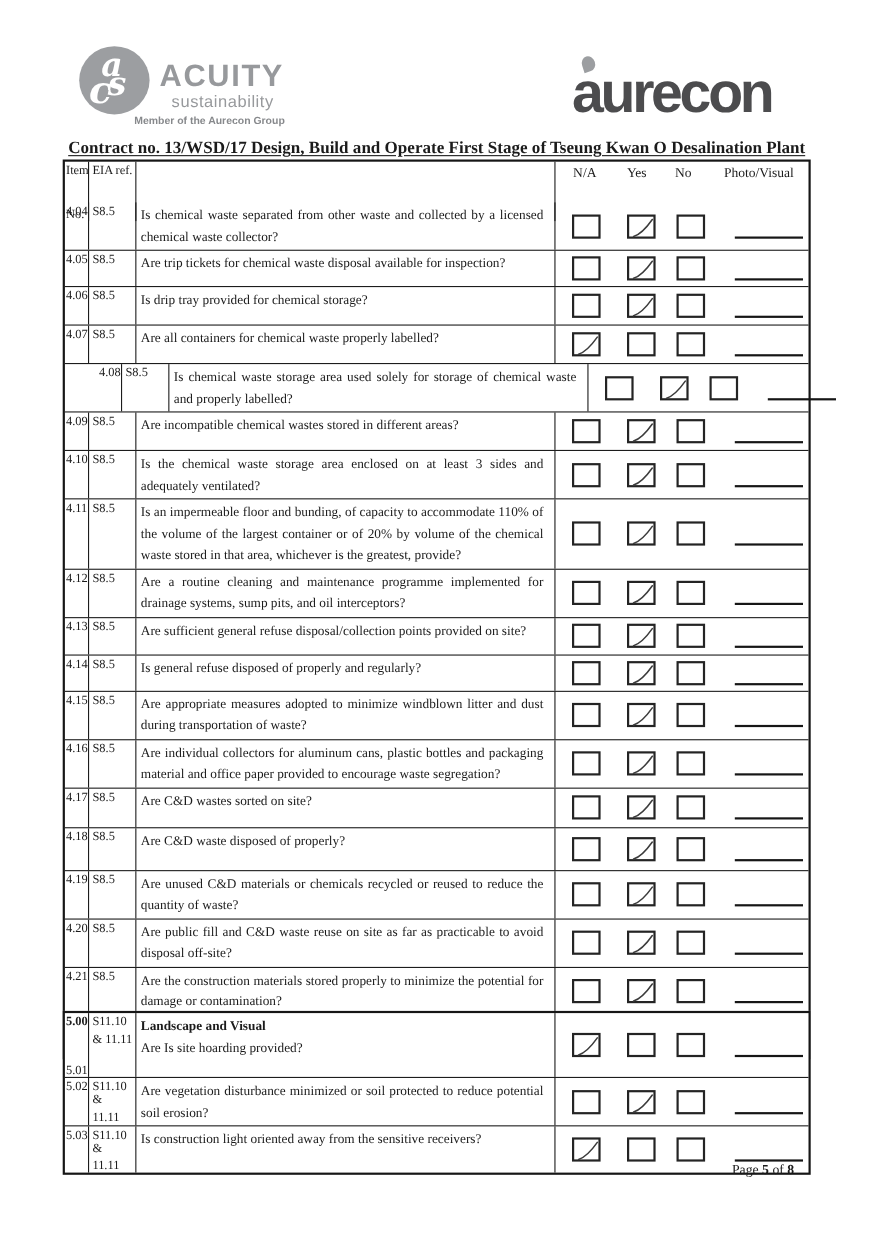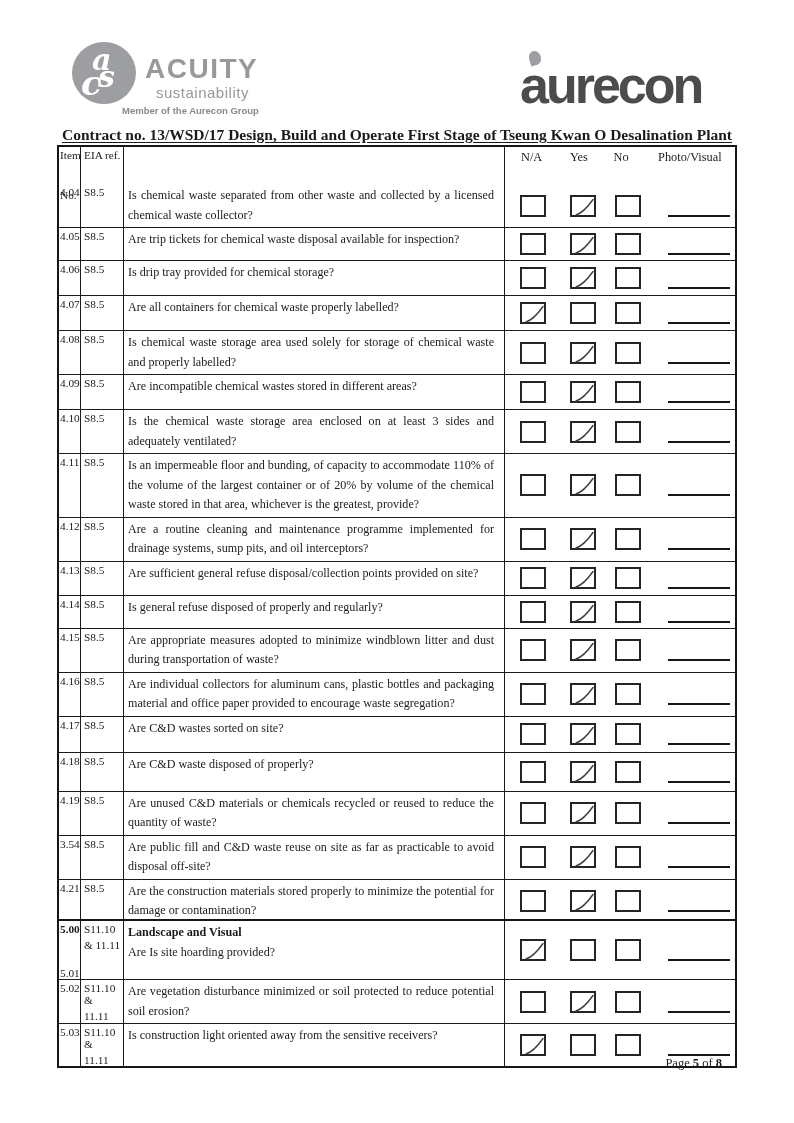--- a/index.html
+++ b/index.html
@@ -230,198 +230,198 @@
               <svg width="26" height="22" viewBox="0 0 26 22">
                 <path d="M4 18 C 9 16.5, 15 11, 21 2.5" stroke="#3c3c3c" stroke-width="1.4" fill="none" stroke-linecap="round"></path>
               </svg>
             </span>
       <span class="box b-yes"></span>
       <span class="box b-no"></span>
       <span class="remarks-line"></span>
     </div>
   </div>
 
+  <div class="trow" style="min-height: 40px; padding-left: 30px;">
+    <div class="cell c-item">
+      <span class="item1">4.08</span>
+    </div>
+    <div class="cell c-eia">
+      <span class="eia1">S8.5</span>
+    </div>
+    <div class="cell c-q">
+            <div class="qtext">Is chemical waste storage area used solely for storage of chemical waste and properly labelled?</div>
+          </div>
+    <div class="cell c-check">
+      <span class="box b-na"></span>
+      <span class="box b-yes">
+              <svg width="26" height="22" viewBox="0 0 26 22">
+                <path d="M4 18 C 9 16.5, 15 11, 21 2.5" stroke="#3c3c3c" stroke-width="1.4" fill="none" stroke-linecap="round"></path>
+              </svg>
+            </span>
+      <span class="box b-no"></span>
+      <span class="remarks-line"></span>
+    </div>
+  </div>
+
+  <div class="trow" style="min-height: 35px;">
+    <div class="cell c-item">
+      <span class="item1">4.09</span>
+    </div>
+    <div class="cell c-eia">
+      <span class="eia1">S8.5</span>
+    </div>
+    <div class="cell c-q">
+            <div class="qtext">Are incompatible chemical wastes stored in different areas?</div>
+          </div>
+    <div class="cell c-check">
+      <span class="box b-na"></span>
+      <span class="box b-yes">
+              <svg width="26" height="22" viewBox="0 0 26 22">
+                <path d="M4 18 C 9 16.5, 15 11, 21 2.5" stroke="#3c3c3c" stroke-width="1.4" fill="none" stroke-linecap="round"></path>
+              </svg>
+            </span>
+      <span class="box b-no"></span>
+      <span class="remarks-line"></span>
+    </div>
+  </div>
+
   <div class="trow" style="min-height: 40px;">
     <div class="cell c-item">
-      <span class="item1">4.08</span>
-    </div>
-    <div class="cell c-eia">
-      <span class="eia1">S8.5</span>
-    </div>
-    <div class="cell c-q">
-            <div class="qtext">Is chemical waste storage area used solely for storage of chemical waste and properly labelled?</div>
-          </div>
-    <div class="cell c-check">
-      <span class="box b-na"></span>
-      <span class="box b-yes">
-              <svg width="26" height="22" viewBox="0 0 26 22">
-                <path d="M4 18 C 9 16.5, 15 11, 21 2.5" stroke="#3c3c3c" stroke-width="1.4" fill="none" stroke-linecap="round"></path>
-              </svg>
-            </span>
-      <span class="box b-no"></span>
-      <span class="remarks-line"></span>
-    </div>
-  </div>
-
-  <div class="trow" style="min-height: 35px;">
-    <div class="cell c-item">
-      <span class="item1">4.09</span>
-    </div>
-    <div class="cell c-eia">
-      <span class="eia1">S8.5</span>
-    </div>
-    <div class="cell c-q">
-            <div class="qtext">Are incompatible chemical wastes stored in different areas?</div>
+      <span class="item1">4.10</span>
+    </div>
+    <div class="cell c-eia">
+      <span class="eia1">S8.5</span>
+    </div>
+    <div class="cell c-q">
+            <div class="qtext">Is the chemical waste storage area enclosed on at least 3 sides and adequately ventilated?</div>
+          </div>
+    <div class="cell c-check">
+      <span class="box b-na"></span>
+      <span class="box b-yes">
+              <svg width="26" height="22" viewBox="0 0 26 22">
+                <path d="M4 18 C 9 16.5, 15 11, 21 2.5" stroke="#3c3c3c" stroke-width="1.4" fill="none" stroke-linecap="round"></path>
+              </svg>
+            </span>
+      <span class="box b-no"></span>
+      <span class="remarks-line"></span>
+    </div>
+  </div>
+
+  <div class="trow" style="min-height: 57px;">
+    <div class="cell c-item">
+      <span class="item1">4.11</span>
+    </div>
+    <div class="cell c-eia">
+      <span class="eia1">S8.5</span>
+    </div>
+    <div class="cell c-q">
+            <div class="qtext">Is an impermeable floor and bunding, of capacity to accommodate 110% of the volume of the largest container or of 20% by volume of the chemical waste stored in that area, whichever is the greatest, provide?</div>
+          </div>
+    <div class="cell c-check">
+      <span class="box b-na"></span>
+      <span class="box b-yes">
+              <svg width="26" height="22" viewBox="0 0 26 22">
+                <path d="M4 18 C 9 16.5, 15 11, 21 2.5" stroke="#3c3c3c" stroke-width="1.4" fill="none" stroke-linecap="round"></path>
+              </svg>
+            </span>
+      <span class="box b-no"></span>
+      <span class="remarks-line"></span>
+    </div>
+  </div>
+
+  <div class="trow" style="min-height: 42px;">
+    <div class="cell c-item">
+      <span class="item1">4.12</span>
+    </div>
+    <div class="cell c-eia">
+      <span class="eia1">S8.5</span>
+    </div>
+    <div class="cell c-q">
+            <div class="qtext">Are a routine cleaning and maintenance programme implemented for drainage systems, sump pits, and oil interceptors?</div>
+          </div>
+    <div class="cell c-check">
+      <span class="box b-na"></span>
+      <span class="box b-yes">
+              <svg width="26" height="22" viewBox="0 0 26 22">
+                <path d="M4 18 C 9 16.5, 15 11, 21 2.5" stroke="#3c3c3c" stroke-width="1.4" fill="none" stroke-linecap="round"></path>
+              </svg>
+            </span>
+      <span class="box b-no"></span>
+      <span class="remarks-line"></span>
+    </div>
+  </div>
+
+  <div class="trow" style="min-height: 34px;">
+    <div class="cell c-item">
+      <span class="item1">4.13</span>
+    </div>
+    <div class="cell c-eia">
+      <span class="eia1">S8.5</span>
+    </div>
+    <div class="cell c-q">
+            <div class="qtext">Are sufficient general refuse disposal/collection points provided on site?</div>
+          </div>
+    <div class="cell c-check">
+      <span class="box b-na"></span>
+      <span class="box b-yes">
+              <svg width="26" height="22" viewBox="0 0 26 22">
+                <path d="M4 18 C 9 16.5, 15 11, 21 2.5" stroke="#3c3c3c" stroke-width="1.4" fill="none" stroke-linecap="round"></path>
+              </svg>
+            </span>
+      <span class="box b-no"></span>
+      <span class="remarks-line"></span>
+    </div>
+  </div>
+
+  <div class="trow" style="min-height: 33px;">
+    <div class="cell c-item">
+      <span class="item1">4.14</span>
+    </div>
+    <div class="cell c-eia">
+      <span class="eia1">S8.5</span>
+    </div>
+    <div class="cell c-q">
+            <div class="qtext">Is general refuse disposed of properly and regularly?</div>
           </div>
     <div class="cell c-check">
       <span class="box b-na"></span>
       <span class="box b-yes">
               <svg width="26" height="22" viewBox="0 0 26 22">
                 <path d="M4 18 C 9 16.5, 15 11, 21 2.5" stroke="#3c3c3c" stroke-width="1.4" fill="none" stroke-linecap="round"></path>
               </svg>
             </span>
       <span class="box b-no"></span>
       <span class="remarks-line"></span>
     </div>
   </div>
 
   <div class="trow" style="min-height: 40px;">
     <div class="cell c-item">
-      <span class="item1">4.10</span>
-    </div>
-    <div class="cell c-eia">
-      <span class="eia1">S8.5</span>
-    </div>
-    <div class="cell c-q">
-            <div class="qtext">Is the chemical waste storage area enclosed on at least 3 sides and adequately ventilated?</div>
-          </div>
-    <div class="cell c-check">
-      <span class="box b-na"></span>
-      <span class="box b-yes">
-              <svg width="26" height="22" viewBox="0 0 26 22">
-                <path d="M4 18 C 9 16.5, 15 11, 21 2.5" stroke="#3c3c3c" stroke-width="1.4" fill="none" stroke-linecap="round"></path>
-              </svg>
-            </span>
-      <span class="box b-no"></span>
-      <span class="remarks-line"></span>
-    </div>
-  </div>
-
-  <div class="trow" style="min-height: 57px;">
-    <div class="cell c-item">
-      <span class="item1">4.11</span>
-    </div>
-    <div class="cell c-eia">
-      <span class="eia1">S8.5</span>
-    </div>
-    <div class="cell c-q">
-            <div class="qtext">Is an impermeable floor and bunding, of capacity to accommodate 110% of the volume of the largest container or of 20% by volume of the chemical waste stored in that area, whichever is the greatest, provide?</div>
+      <span class="item1">4.15</span>
+    </div>
+    <div class="cell c-eia">
+      <span class="eia1">S8.5</span>
+    </div>
+    <div class="cell c-q">
+            <div class="qtext">Are appropriate measures adopted to minimize windblown litter and dust during transportation of waste?</div>
           </div>
     <div class="cell c-check">
       <span class="box b-na"></span>
       <span class="box b-yes">
               <svg width="26" height="22" viewBox="0 0 26 22">
                 <path d="M4 18 C 9 16.5, 15 11, 21 2.5" stroke="#3c3c3c" stroke-width="1.4" fill="none" stroke-linecap="round"></path>
               </svg>
             </span>
       <span class="box b-no"></span>
       <span class="remarks-line"></span>
     </div>
   </div>
 
   <div class="trow" style="min-height: 42px;">
     <div class="cell c-item">
-      <span class="item1">4.12</span>
-    </div>
-    <div class="cell c-eia">
-      <span class="eia1">S8.5</span>
-    </div>
-    <div class="cell c-q">
-            <div class="qtext">Are a routine cleaning and maintenance programme implemented for drainage systems, sump pits, and oil interceptors?</div>
-          </div>
-    <div class="cell c-check">
-      <span class="box b-na"></span>
-      <span class="box b-yes">
-              <svg width="26" height="22" viewBox="0 0 26 22">
-                <path d="M4 18 C 9 16.5, 15 11, 21 2.5" stroke="#3c3c3c" stroke-width="1.4" fill="none" stroke-linecap="round"></path>
-              </svg>
-            </span>
-      <span class="box b-no"></span>
-      <span class="remarks-line"></span>
-    </div>
-  </div>
-
-  <div class="trow" style="min-height: 34px;">
-    <div class="cell c-item">
-      <span class="item1">4.13</span>
-    </div>
-    <div class="cell c-eia">
-      <span class="eia1">S8.5</span>
-    </div>
-    <div class="cell c-q">
-            <div class="qtext">Are sufficient general refuse disposal/collection points provided on site?</div>
-          </div>
-    <div class="cell c-check">
-      <span class="box b-na"></span>
-      <span class="box b-yes">
-              <svg width="26" height="22" viewBox="0 0 26 22">
-                <path d="M4 18 C 9 16.5, 15 11, 21 2.5" stroke="#3c3c3c" stroke-width="1.4" fill="none" stroke-linecap="round"></path>
-              </svg>
-            </span>
-      <span class="box b-no"></span>
-      <span class="remarks-line"></span>
-    </div>
-  </div>
-
-  <div class="trow" style="min-height: 33px;">
-    <div class="cell c-item">
-      <span class="item1">4.14</span>
-    </div>
-    <div class="cell c-eia">
-      <span class="eia1">S8.5</span>
-    </div>
-    <div class="cell c-q">
-            <div class="qtext">Is general refuse disposed of properly and regularly?</div>
-          </div>
-    <div class="cell c-check">
-      <span class="box b-na"></span>
-      <span class="box b-yes">
-              <svg width="26" height="22" viewBox="0 0 26 22">
-                <path d="M4 18 C 9 16.5, 15 11, 21 2.5" stroke="#3c3c3c" stroke-width="1.4" fill="none" stroke-linecap="round"></path>
-              </svg>
-            </span>
-      <span class="box b-no"></span>
-      <span class="remarks-line"></span>
-    </div>
-  </div>
-
-  <div class="trow" style="min-height: 40px;">
-    <div class="cell c-item">
-      <span class="item1">4.15</span>
-    </div>
-    <div class="cell c-eia">
-      <span class="eia1">S8.5</span>
-    </div>
-    <div class="cell c-q">
-            <div class="qtext">Are appropriate measures adopted to minimize windblown litter and dust during transportation of waste?</div>
-          </div>
-    <div class="cell c-check">
-      <span class="box b-na"></span>
-      <span class="box b-yes">
-              <svg width="26" height="22" viewBox="0 0 26 22">
-                <path d="M4 18 C 9 16.5, 15 11, 21 2.5" stroke="#3c3c3c" stroke-width="1.4" fill="none" stroke-linecap="round"></path>
-              </svg>
-            </span>
-      <span class="box b-no"></span>
-      <span class="remarks-line"></span>
-    </div>
-  </div>
-
-  <div class="trow" style="min-height: 42px;">
-    <div class="cell c-item">
       <span class="item1">4.16</span>
     </div>
     <div class="cell c-eia">
       <span class="eia1">S8.5</span>
     </div>
     <div class="cell c-q">
             <div class="qtext">Are individual collectors for aluminum cans, plastic bottles and packaging material and office paper provided to encourage waste segregation?</div>
           </div>
     <div class="cell c-check">
       <span class="box b-na"></span>
@@ -496,21 +496,21 @@
                 <path d="M4 18 C 9 16.5, 15 11, 21 2.5" stroke="#3c3c3c" stroke-width="1.4" fill="none" stroke-linecap="round"></path>
               </svg>
             </span>
       <span class="box b-no"></span>
       <span class="remarks-line"></span>
     </div>
   </div>
 
   <div class="trow" style="min-height: 38px;">
     <div class="cell c-item">
-      <span class="item1">3.54</span>
+      <span class="item1">4.20</span>
     </div>
     <div class="cell c-eia">
       <span class="eia1">S8.5</span>
     </div>
     <div class="cell c-q">
             <div class="qtext">Are public fill and C&amp;D waste reuse on site as far as practicable to avoid disposal off-site?</div>
           </div>
     <div class="cell c-check">
       <span class="box b-na"></span>
       <span class="box b-yes">

